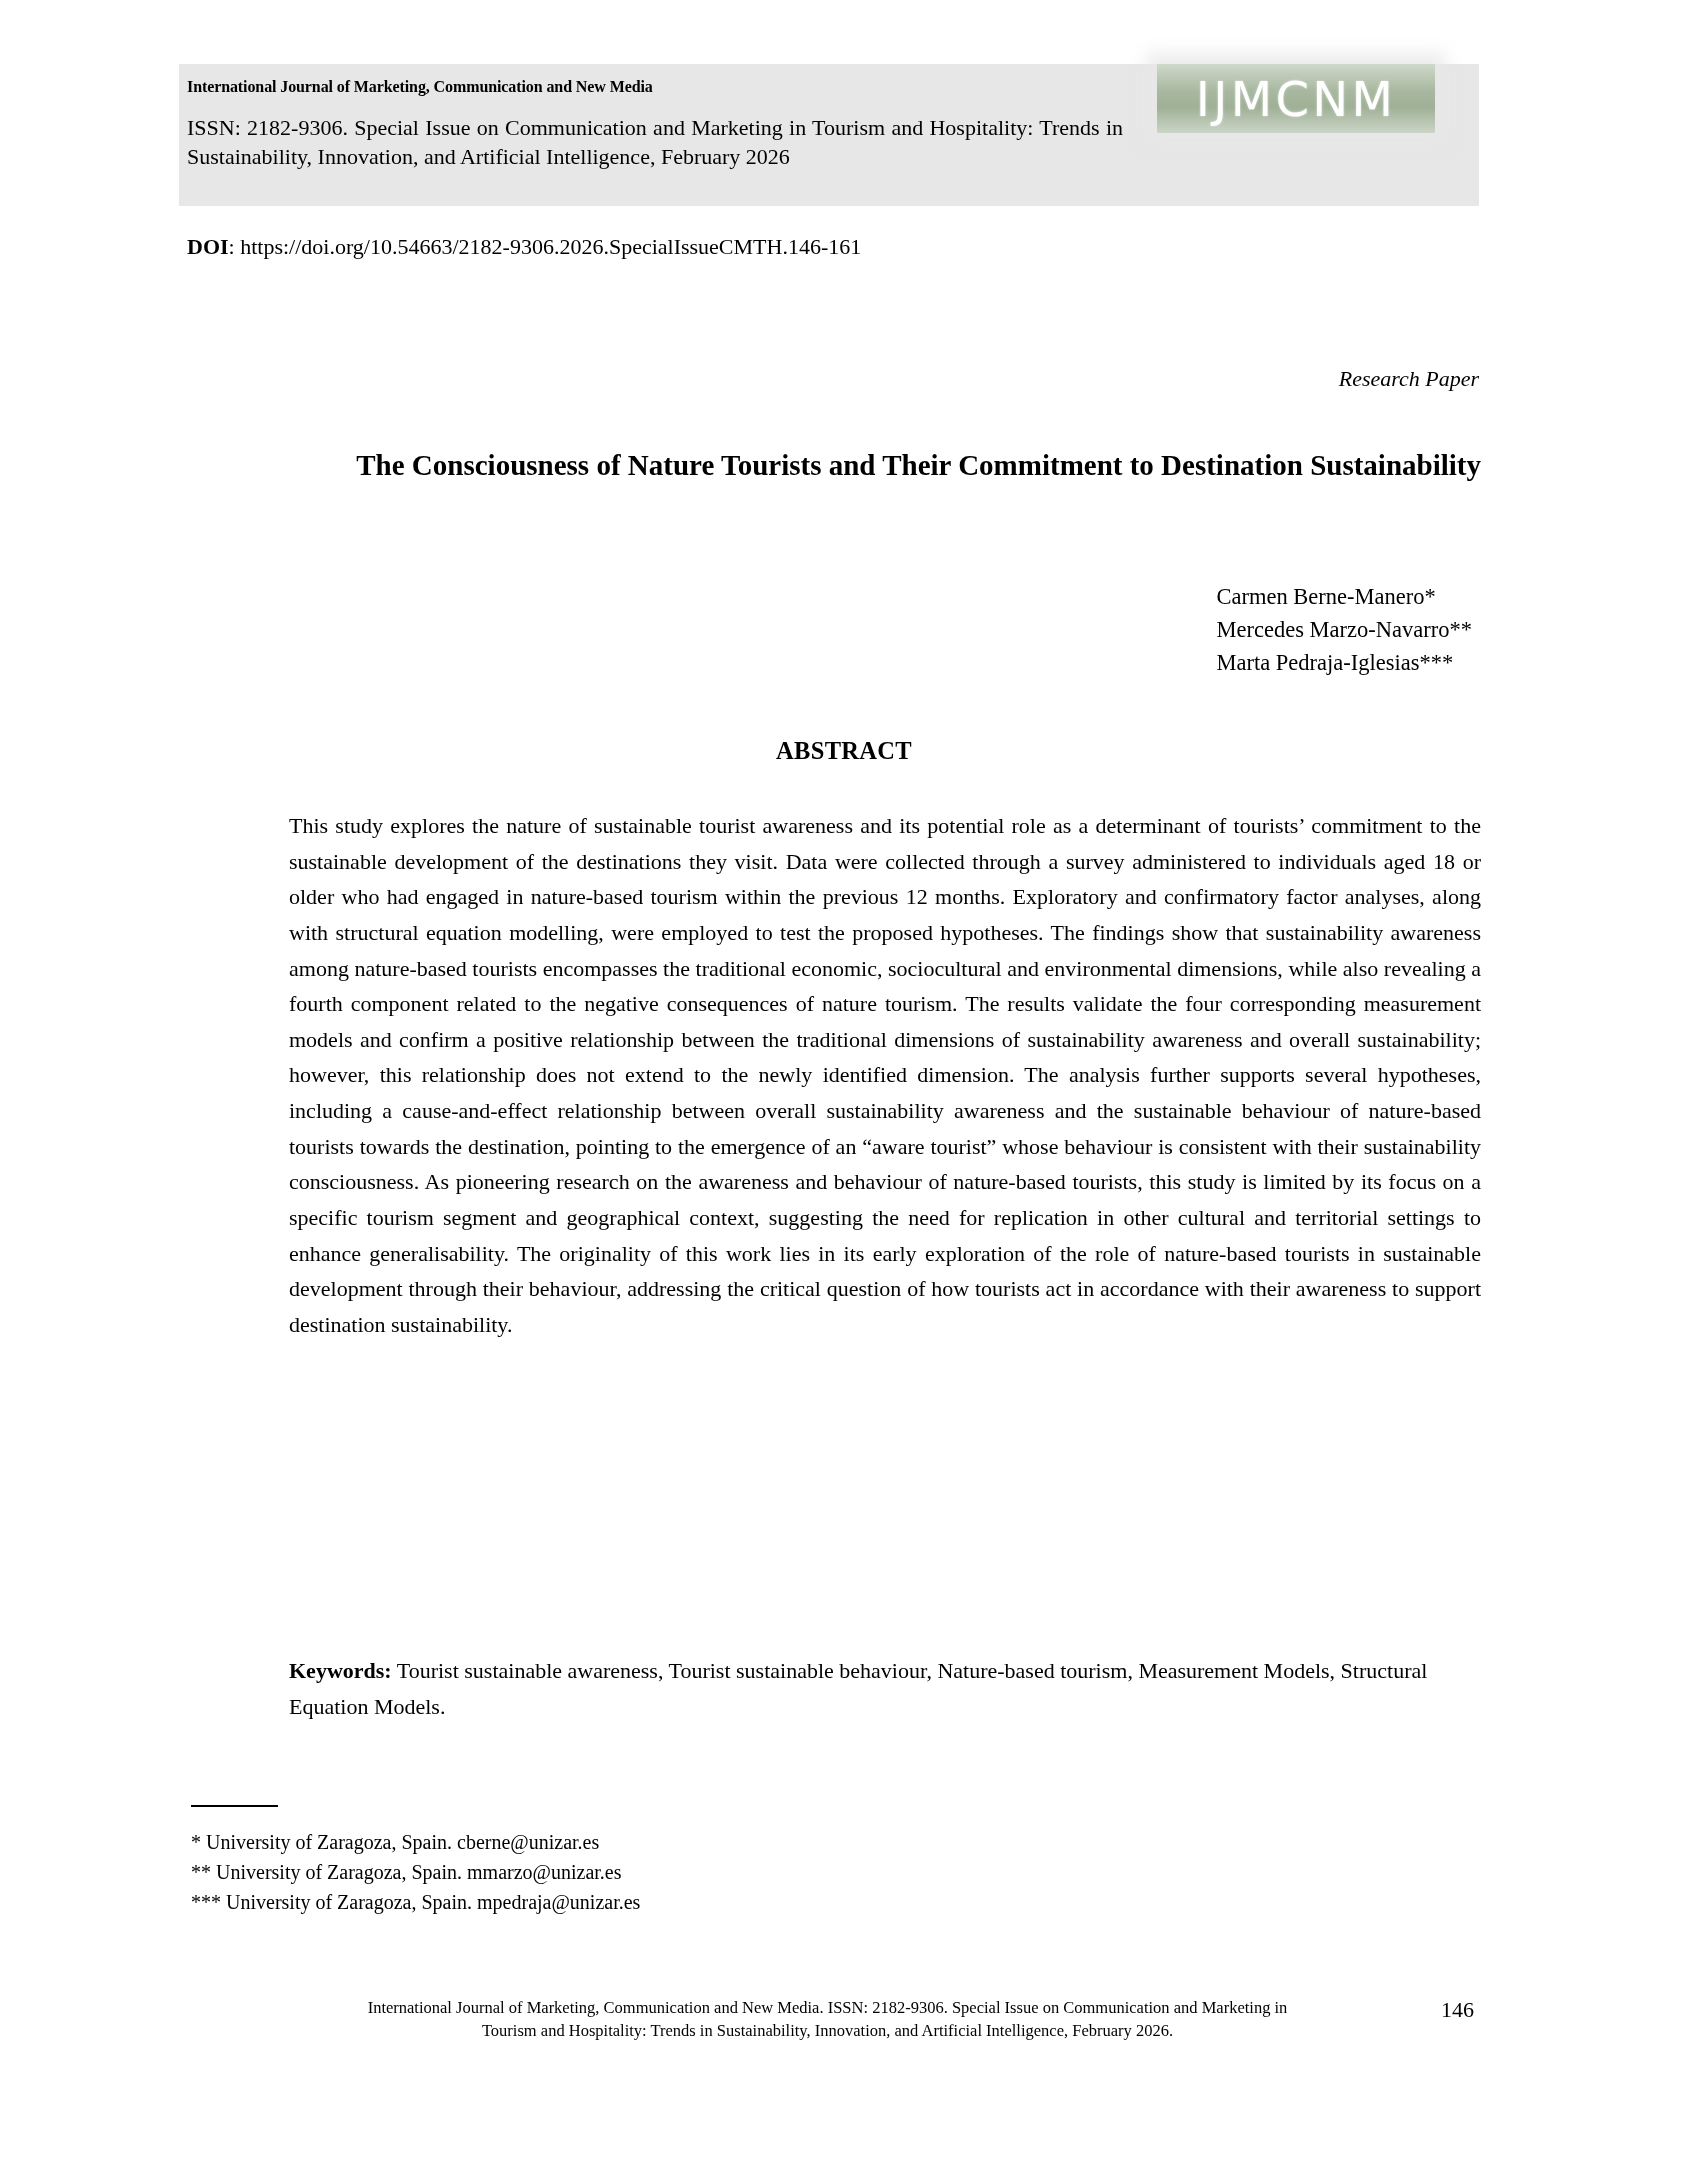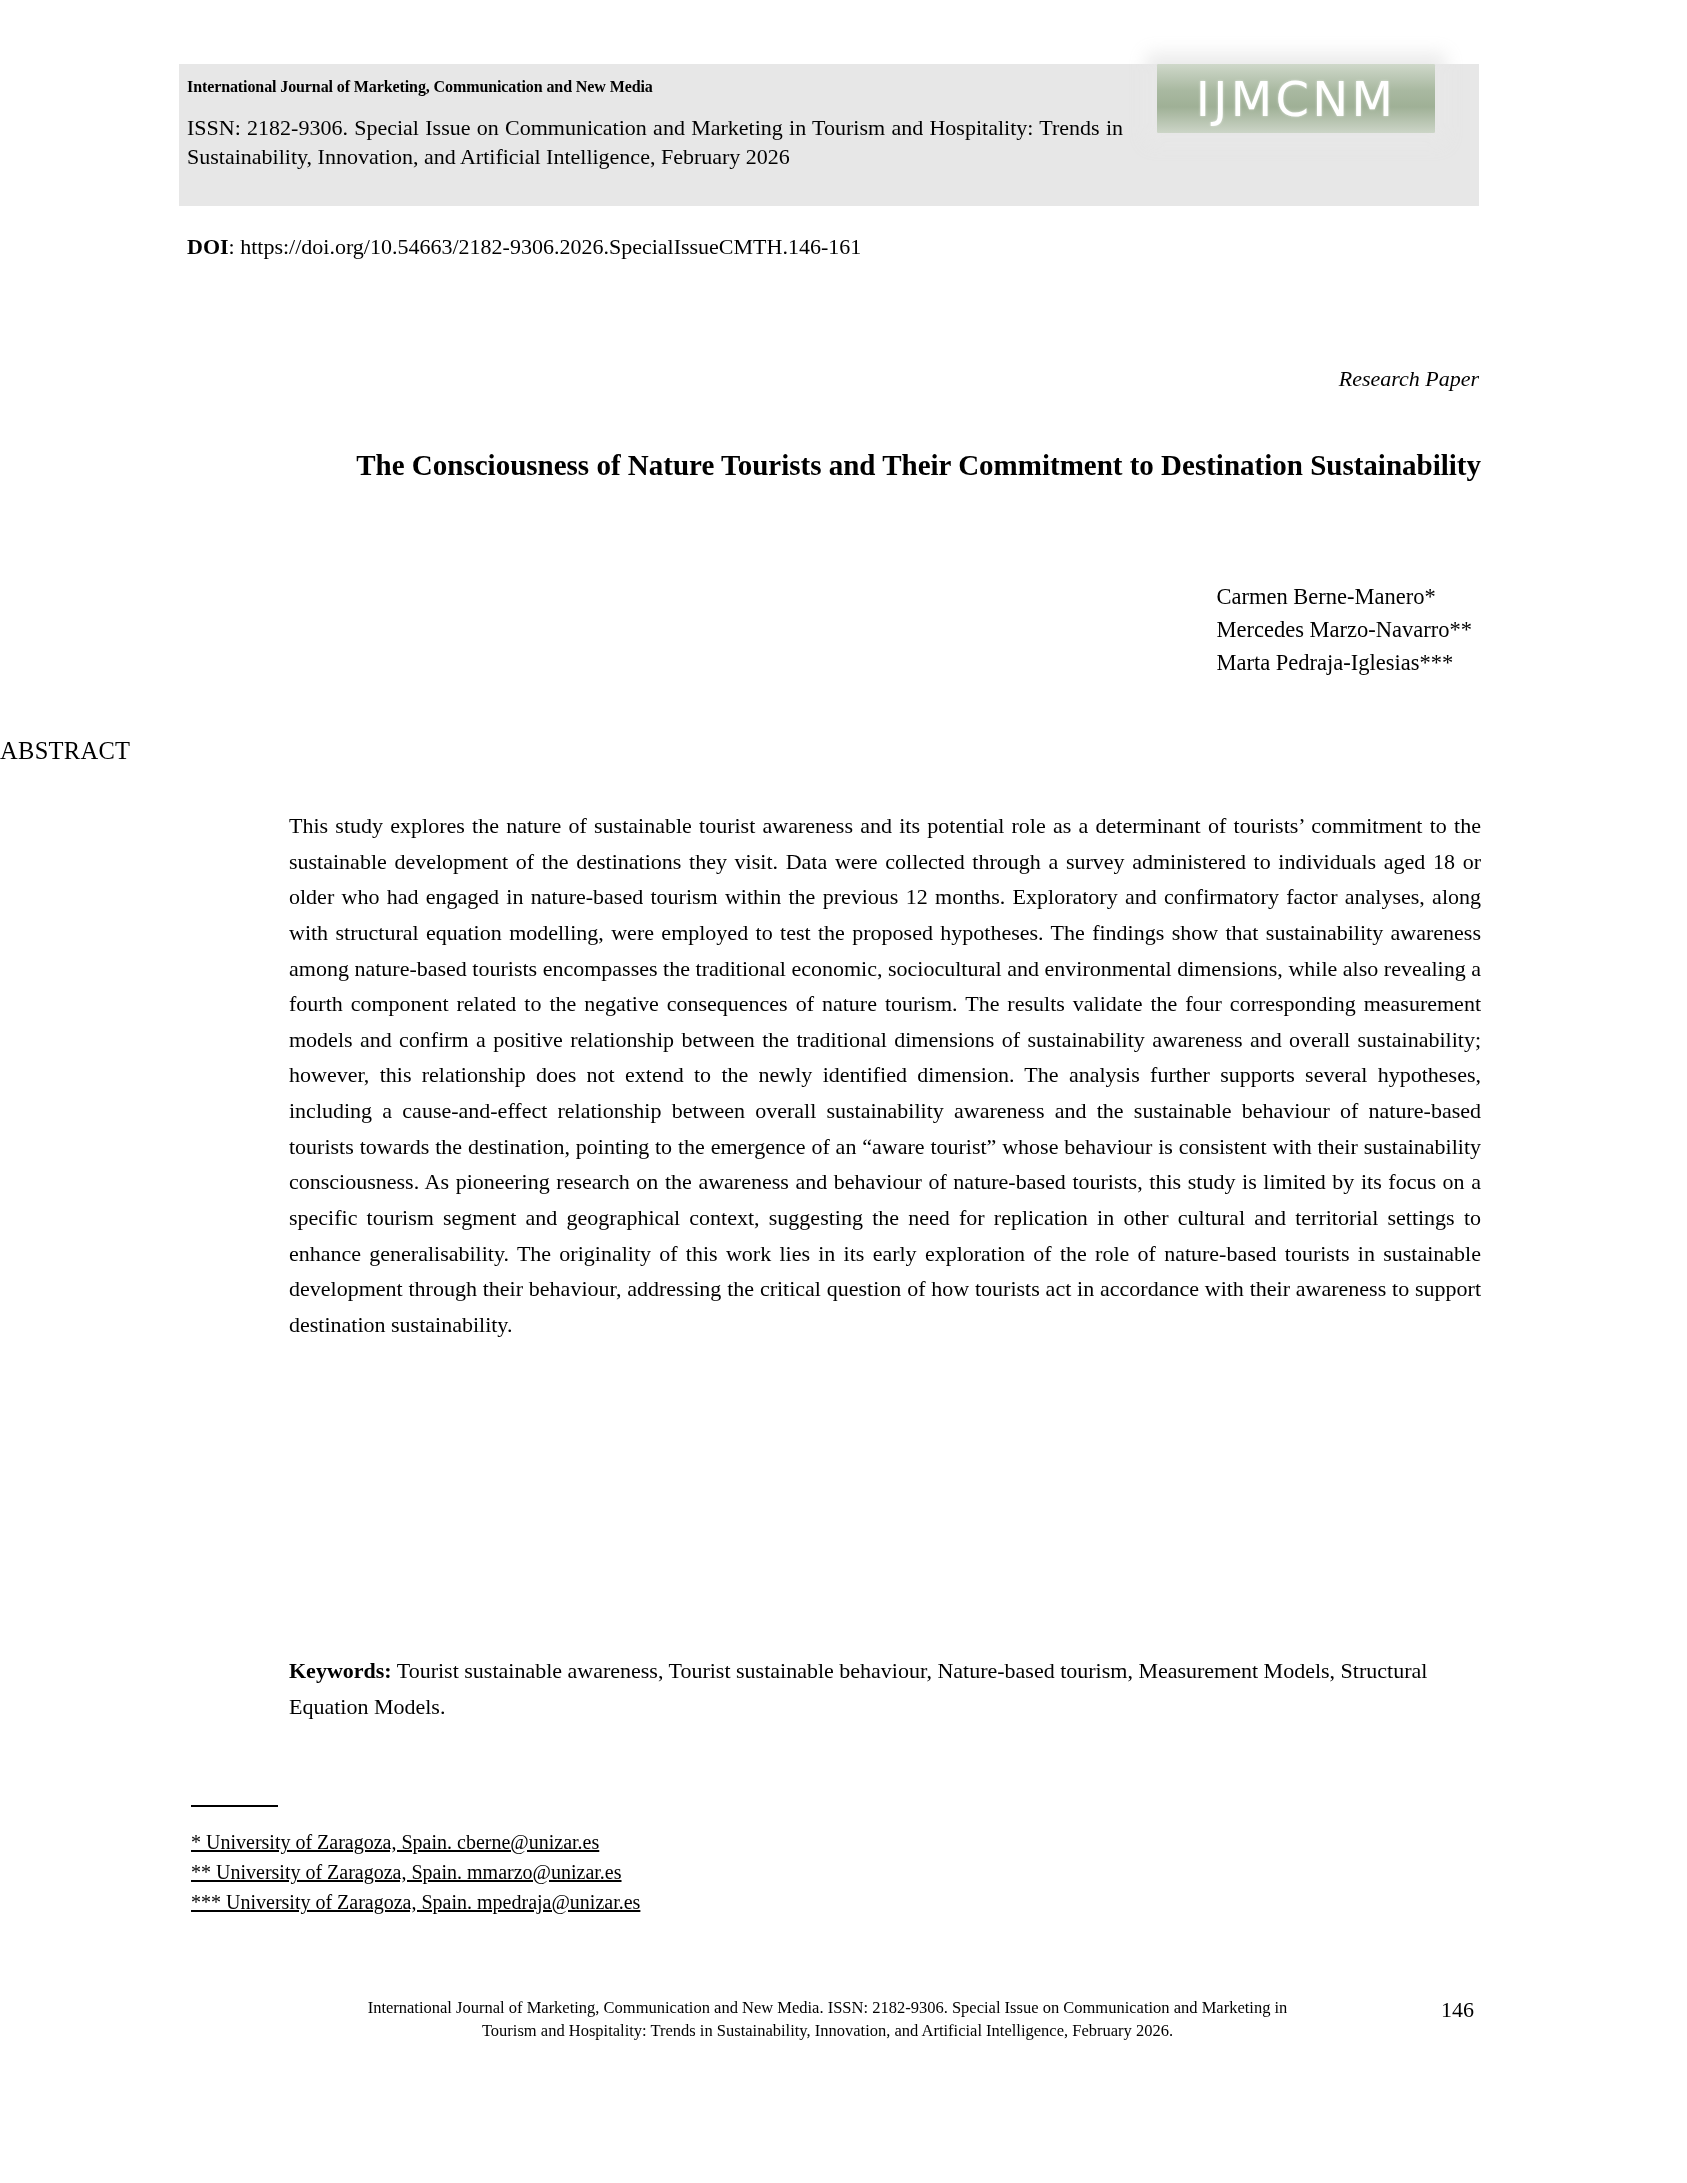--- a/index.html
+++ b/index.html
@@ -119,22 +119,23 @@
     top: 581px;
     font-size: 22.5px;
     line-height: 1.46;
   }
 
   
   .abstract-heading {
     position: absolute;
     left: 0; right: 0;
     top: 737px;
+    text-align: center;
     font-size: 24.5px;
-    font-weight: normal;
+    font-weight: bold;
     letter-spacing: 0.3px;
   }
 
   
   .abstract-body {
     position: absolute;
     left: 289px;
     right: 207px;
     top: 808px;
     font-size: 22px;
@@ -163,21 +164,20 @@
     width: 87px;
     height: 0;
     border-top: 2px solid #000000;
   }
   .footnotes {
     position: absolute;
     left: 191px;
     top: 1827px;
     font-size: 20px;
     line-height: 1.50;
-    text-decoration: underline;
   }
 
   
   .page-footer {
     position: absolute;
     left: 232px;
     top: 1996px;
     width: 1191px;
     font-size: 16.5px;
     line-height: 1.42;

